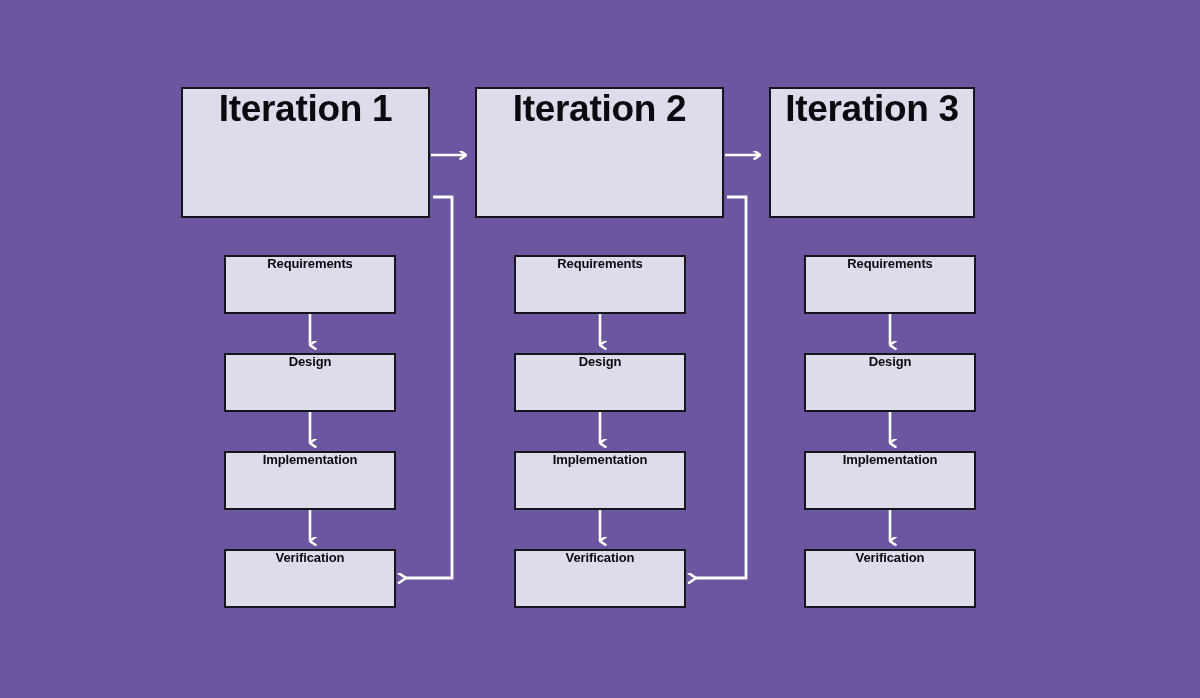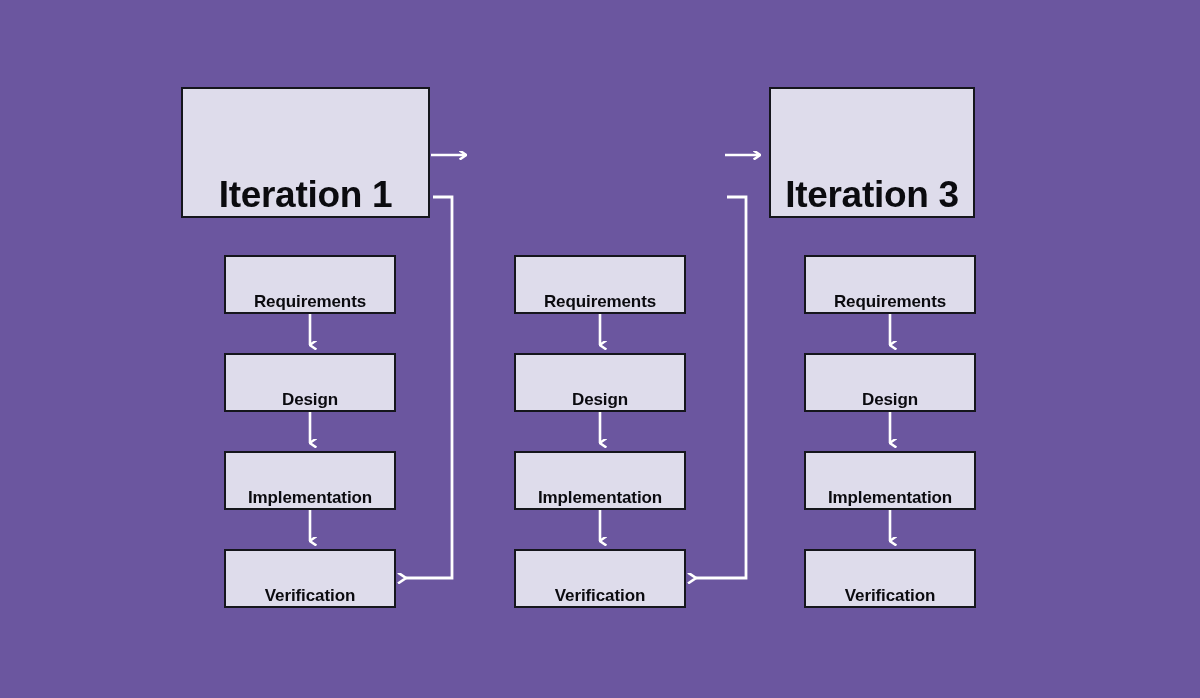--- a/index.html
+++ b/index.html
@@ -25,33 +25,33 @@
     top: 0;
     width: 1200px;
     height: 698px;
   }
   .node {
     position: absolute;
     box-sizing: border-box;
     background: #DEDCEB;
     border: 2px solid #15161C;
     display: flex;
-    align-items: flex-end;
+    align-items: flex-start;
     justify-content: center;
     color: #0B0B0F;
     text-align: center;
     line-height: 1.1;
   }
   .node.iteration {
     font-size: 37px;
     font-weight: 700;
     letter-spacing: -0.3px;
   }
   .node.phase {
-    font-size: 17px;
+    font-size: 13px;
     font-weight: 700;
     letter-spacing: -0.1px;
   }
 </style>
 </head>
 <body>
 
 <div id="diagram-root">
 
   <svg class="svg-layer" viewBox="0 0 1200 698" xmlns="http://www.w3.org/2000/svg">
@@ -92,20 +92,23 @@
 
     <g stroke="#FFFFFF" stroke-width="2.8" fill="none" stroke-linejoin="miter">
       <path d="M433,197 L452,197 L452,578 L406,578" marker-end="url(#arrow-left)"></path>
       <path d="M727,197 L746,197 L746,578 L696,578" marker-end="url(#arrow-left)"></path>
     </g>
   </svg>
 
   <div class="node iteration" style="left:181px; top:87px; width:249px; height:131px;">
     <span>Iteration 1</span>
   </div>
+  <div class="node iteration" style="left:475px; top:87px; width:249px; height:131px;">
+    <span>Iteration 2</span>
+  </div>
   <div class="node iteration" style="left:769px; top:87px; width:206px; height:131px;">
     <span>Iteration 3</span>
   </div>
 
   <div class="node phase" style="left:224px; top:255px; width:172px; height:59px;">
     <span>Requirements</span>
   </div>
   <div class="node phase" style="left:224px; top:353px; width:172px; height:59px;">
     <span>Design</span>
   </div>

